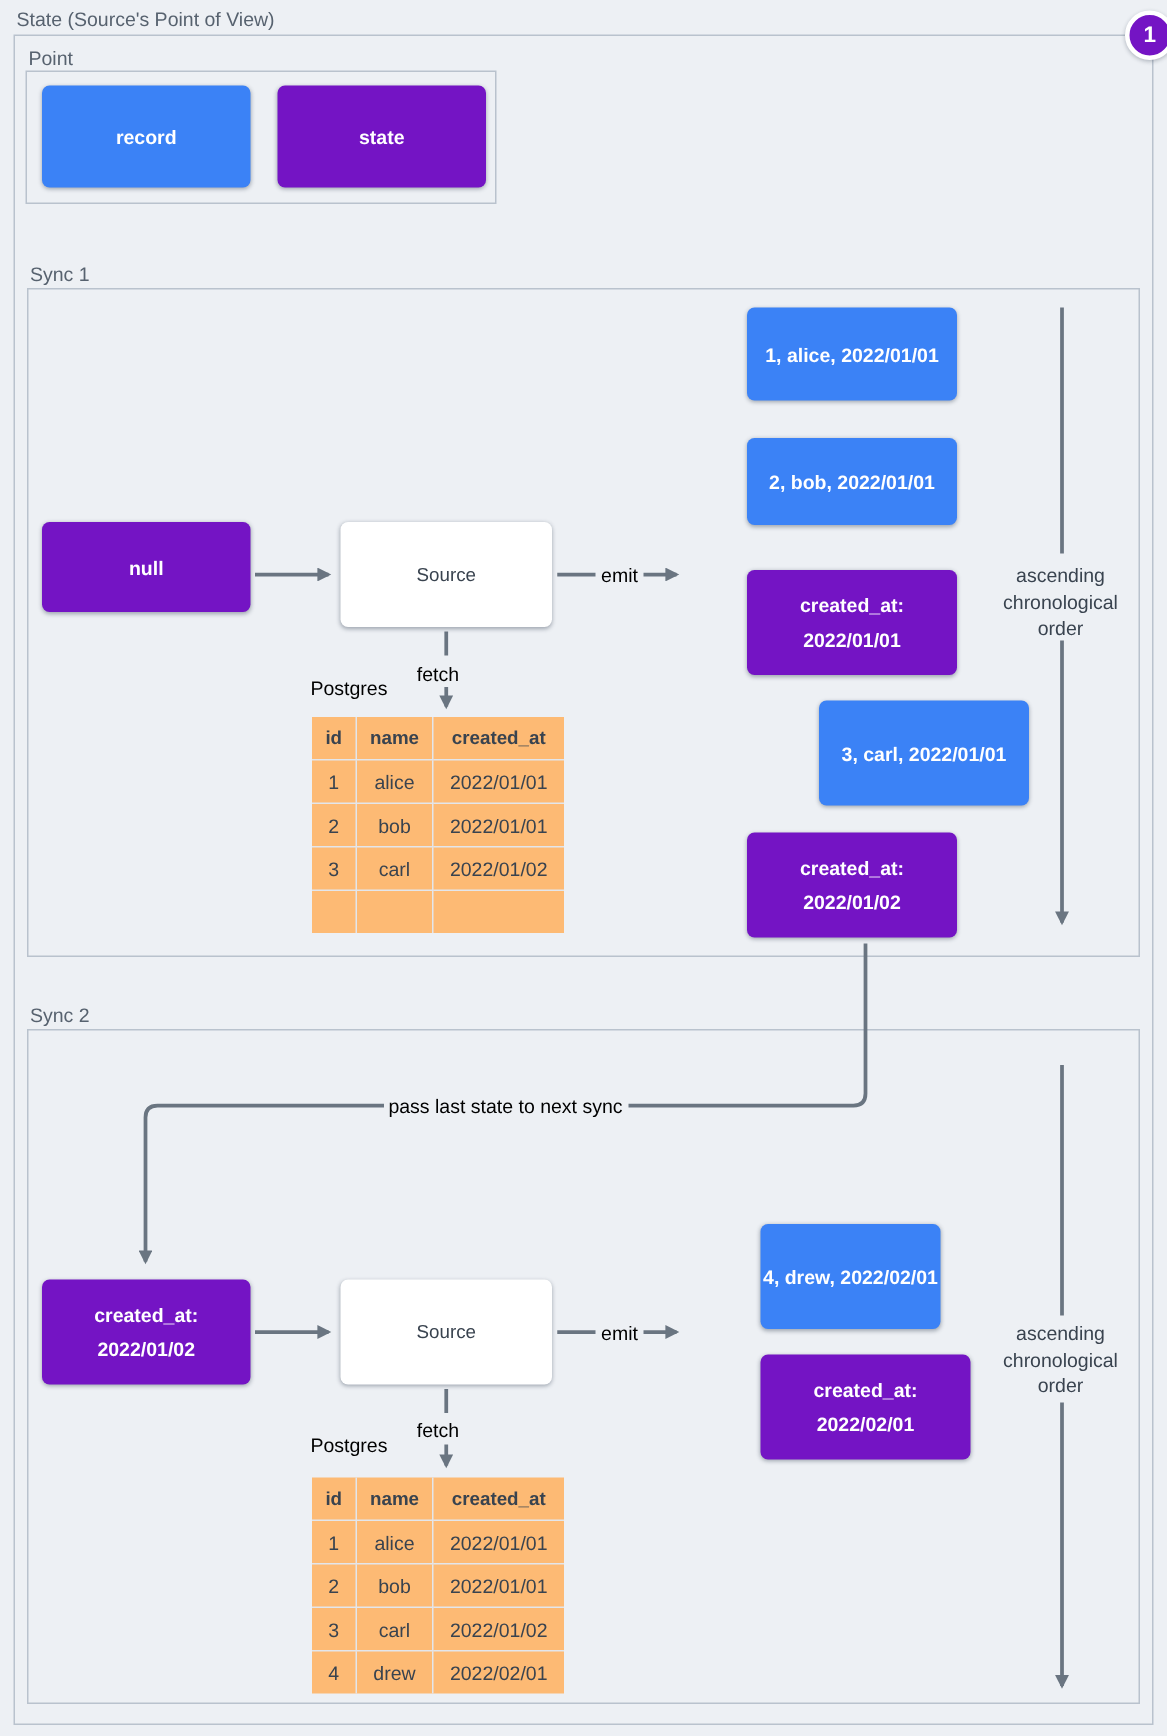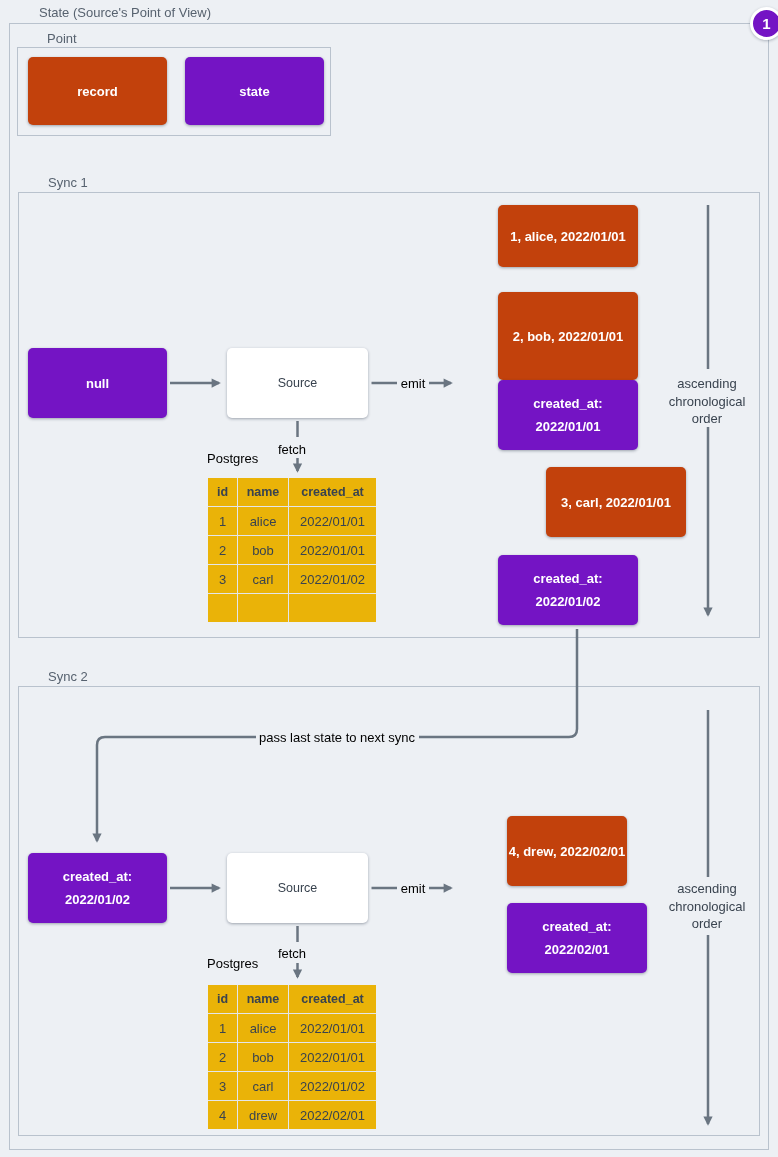--- a/index.html
+++ b/index.html
@@ -7,49 +7,49 @@
     width:778px;height:1157px;overflow:hidden;position:relative;
     background:#edf0f4;
     font-family:"Liberation Sans","DejaVu Sans",sans-serif;
     -webkit-font-smoothing:antialiased;
   }
   .page{position:absolute;left:0;top:0;width:778px;height:1157px;}
   svg.connectors{position:absolute;left:0;top:0;width:778px;height:1157px;z-index:3;}
 
   
   .group{position:absolute;border:1px solid #b9c2cd;box-sizing:border-box;z-index:1;}
-  .group-label{position:absolute;font-size:13px;line-height:14px;font-weight:400;color:#57626f;z-index:2;white-space:nowrap;margin-left:28px;}
+  .group-label{position:absolute;font-size:13px;line-height:14px;font-weight:400;color:#57626f;z-index:2;white-space:nowrap;}
   .g-outer{left:9px;top:23px;width:760px;height:1127px;}
   .l-outer{left:11px;top:6px;}
   .g-legend{left:17px;top:47px;width:314px;height:89px;}
   .l-legend{left:19px;top:32px;}
   .g-sync1{left:18px;top:192px;width:742px;height:446px;}
   .l-sync1{left:20px;top:176px;}
   .g-sync2{left:18px;top:686px;width:742px;height:450px;}
   .l-sync2{left:20px;top:670px;}
 
   
   .node{
     position:absolute;z-index:4;border-radius:5px;
     display:flex;flex-direction:column;align-items:center;justify-content:center;
     color:#fff;font-weight:700;font-size:13px;line-height:23px;text-align:center;
     box-shadow:0 1px 3px rgba(25,39,61,.38);
   }
   .node span{display:block;}
-  .record{background:#c2410c;}
+  .record{background:#3b82f6;}
   .state{background:#7414c4;}
   .source{background:#ffffff;color:#39434f;font-weight:400;font-size:12.5px;}
 
   .n-leg-record{left:28px;top:57px;width:139px;height:68px;}
   .n-leg-state{left:185px;top:57px;width:139px;height:68px;}
 
-  .n-null{left:28px;top:348px;width:139px;height:70px;}
+  .n-null{left:28px;top:348px;width:139px;height:60px;}
   .n-source1{left:227px;top:348px;width:141px;height:70px;}
   .n-s1e0{left:498px;top:205px;width:140px;height:62px;}
-  .n-s1e1{left:498px;top:292px;width:140px;height:88px;}
+  .n-s1e1{left:498px;top:292px;width:140px;height:58px;}
   .n-s1e2{left:498px;top:380px;width:140px;height:70px;}
   .n-s1e3{left:498px;top:467px;width:140px;height:70px;margin-left:48px;}
   .n-s1e4{left:498px;top:555px;width:140px;height:70px;}
 
   .n-instate2{left:28px;top:853px;width:139px;height:70px;}
   .n-source2{left:227px;top:853px;width:141px;height:70px;}
   .n-s2e0{left:507px;top:816px;width:120px;height:70px;}
   .n-s2e1{left:507px;top:903px;width:140px;height:70px;}
 
   
@@ -58,21 +58,21 @@
   .l-emit2{left:379px;top:881px;width:68px;text-align:center;}
   .l-fetch1{left:262px;top:442px;width:60px;text-align:center;}
   .l-fetch2{left:262px;top:946px;width:60px;text-align:center;}
   .l-pg1{left:207px;top:451px;}
   .l-pg2{left:207px;top:956px;}
   .l-pass{left:237px;top:730px;width:200px;text-align:center;}
   .l-order1{left:647px;top:375px;width:120px;text-align:center;line-height:17.5px;font-weight:400;font-size:13px;color:#39434f;}
   .l-order2{left:647px;top:880px;width:120px;text-align:center;line-height:17.5px;font-weight:400;font-size:13px;color:#39434f;}
 
   
-  .dbtable{position:absolute;z-index:4;border-collapse:collapse;background:#eab308;font-size:13px;color:#39434f;}
+  .dbtable{position:absolute;z-index:4;border-collapse:collapse;background:#fdba74;font-size:13px;color:#39434f;}
   .dbtable th{font-size:12.5px;}
   .t1{left:208px;top:478px;}
   .t2{left:208px;top:985px;}
   .dbtable td,.dbtable th{
     border:1px solid #e3e6eb;height:28px;padding:0;text-align:center;vertical-align:middle;
     font-weight:400;
   }
   .dbtable th{font-weight:700;}
   .dbtable .c-id{width:29px;}
   .dbtable .c-name{width:50px;}

